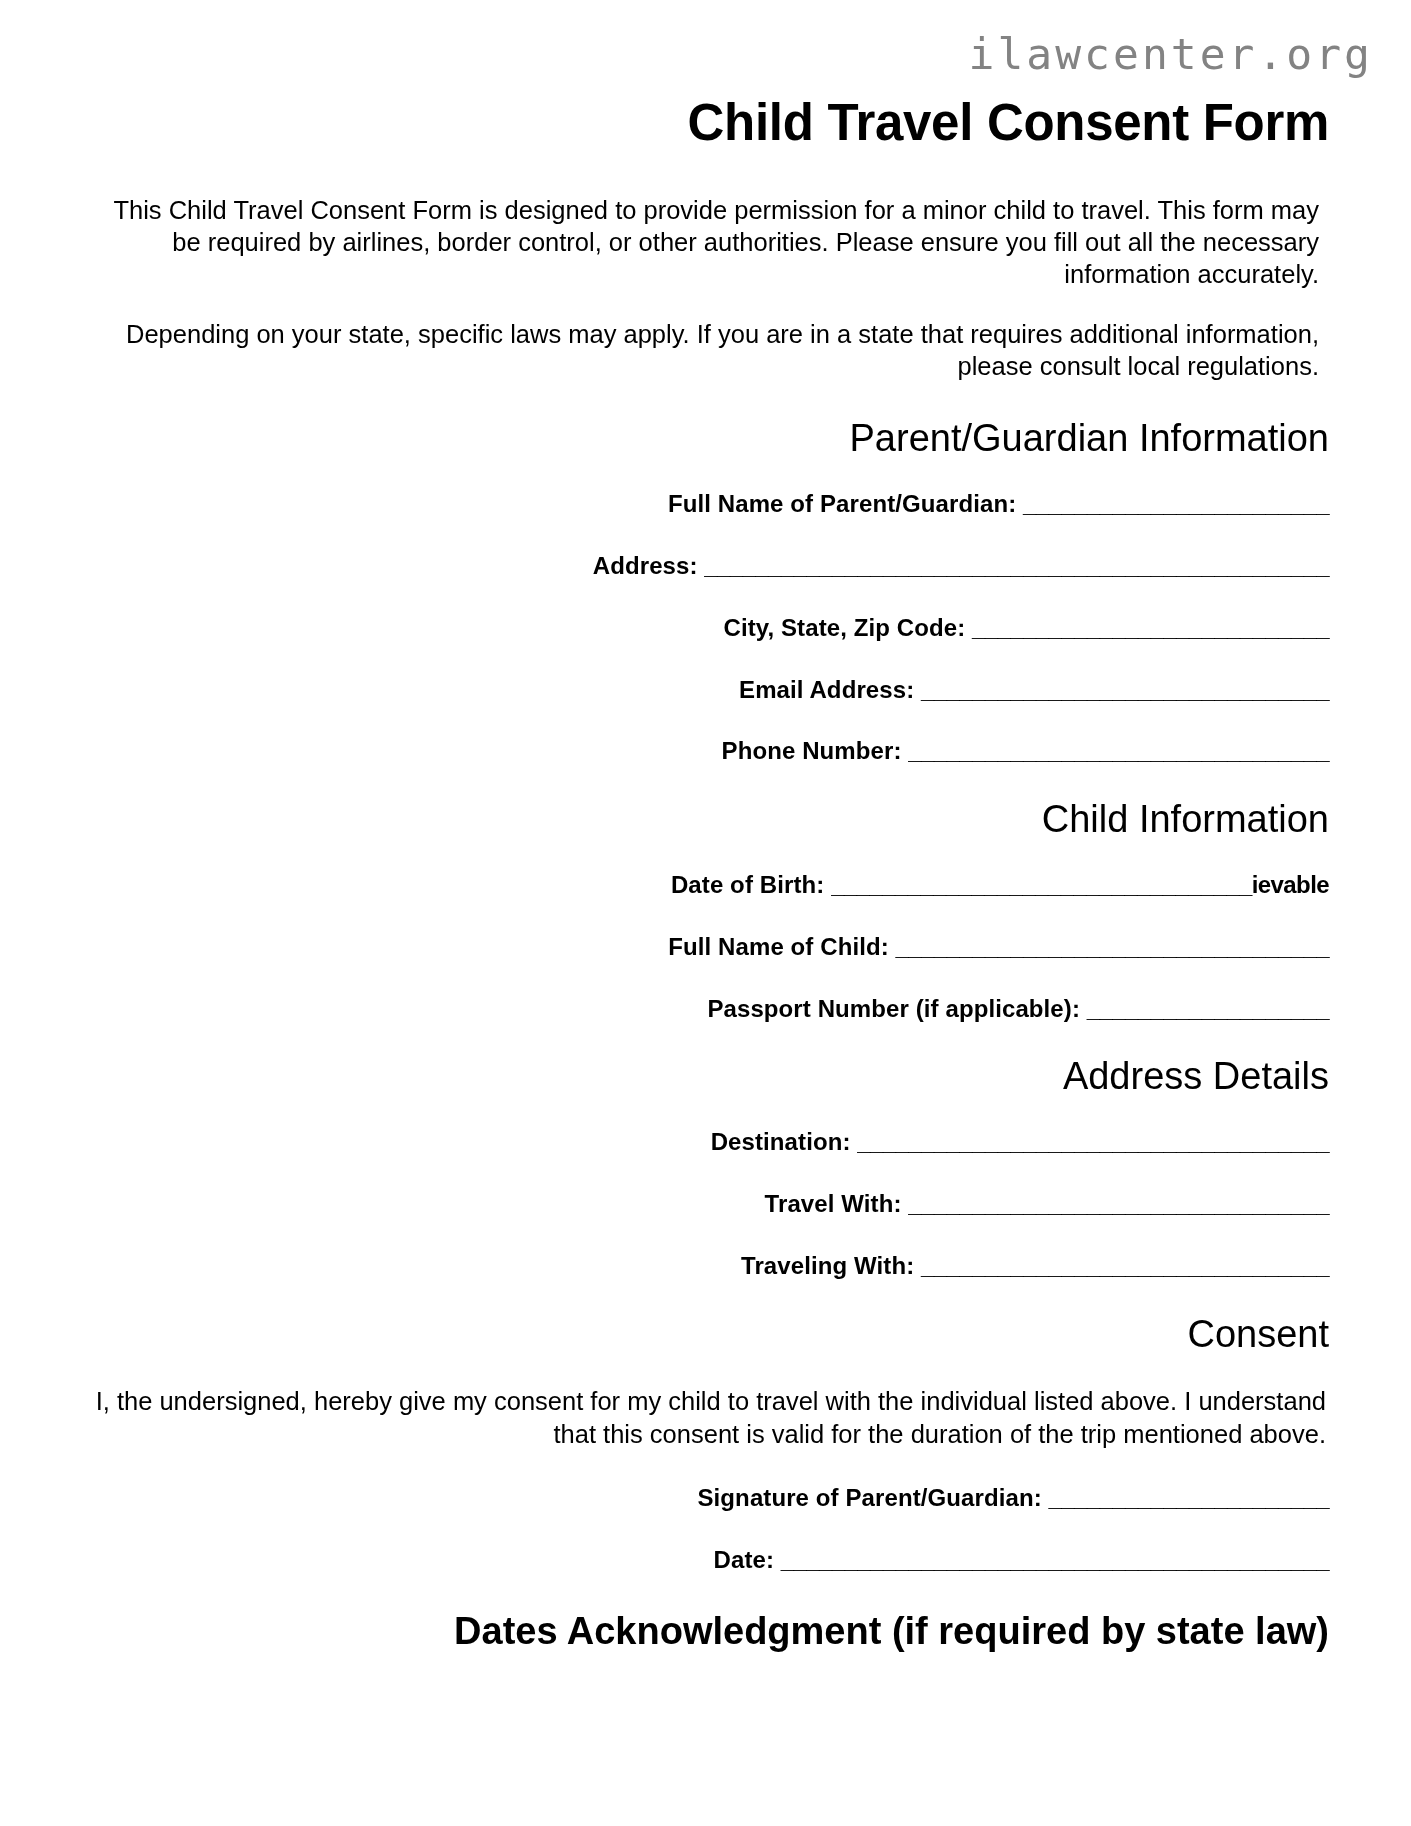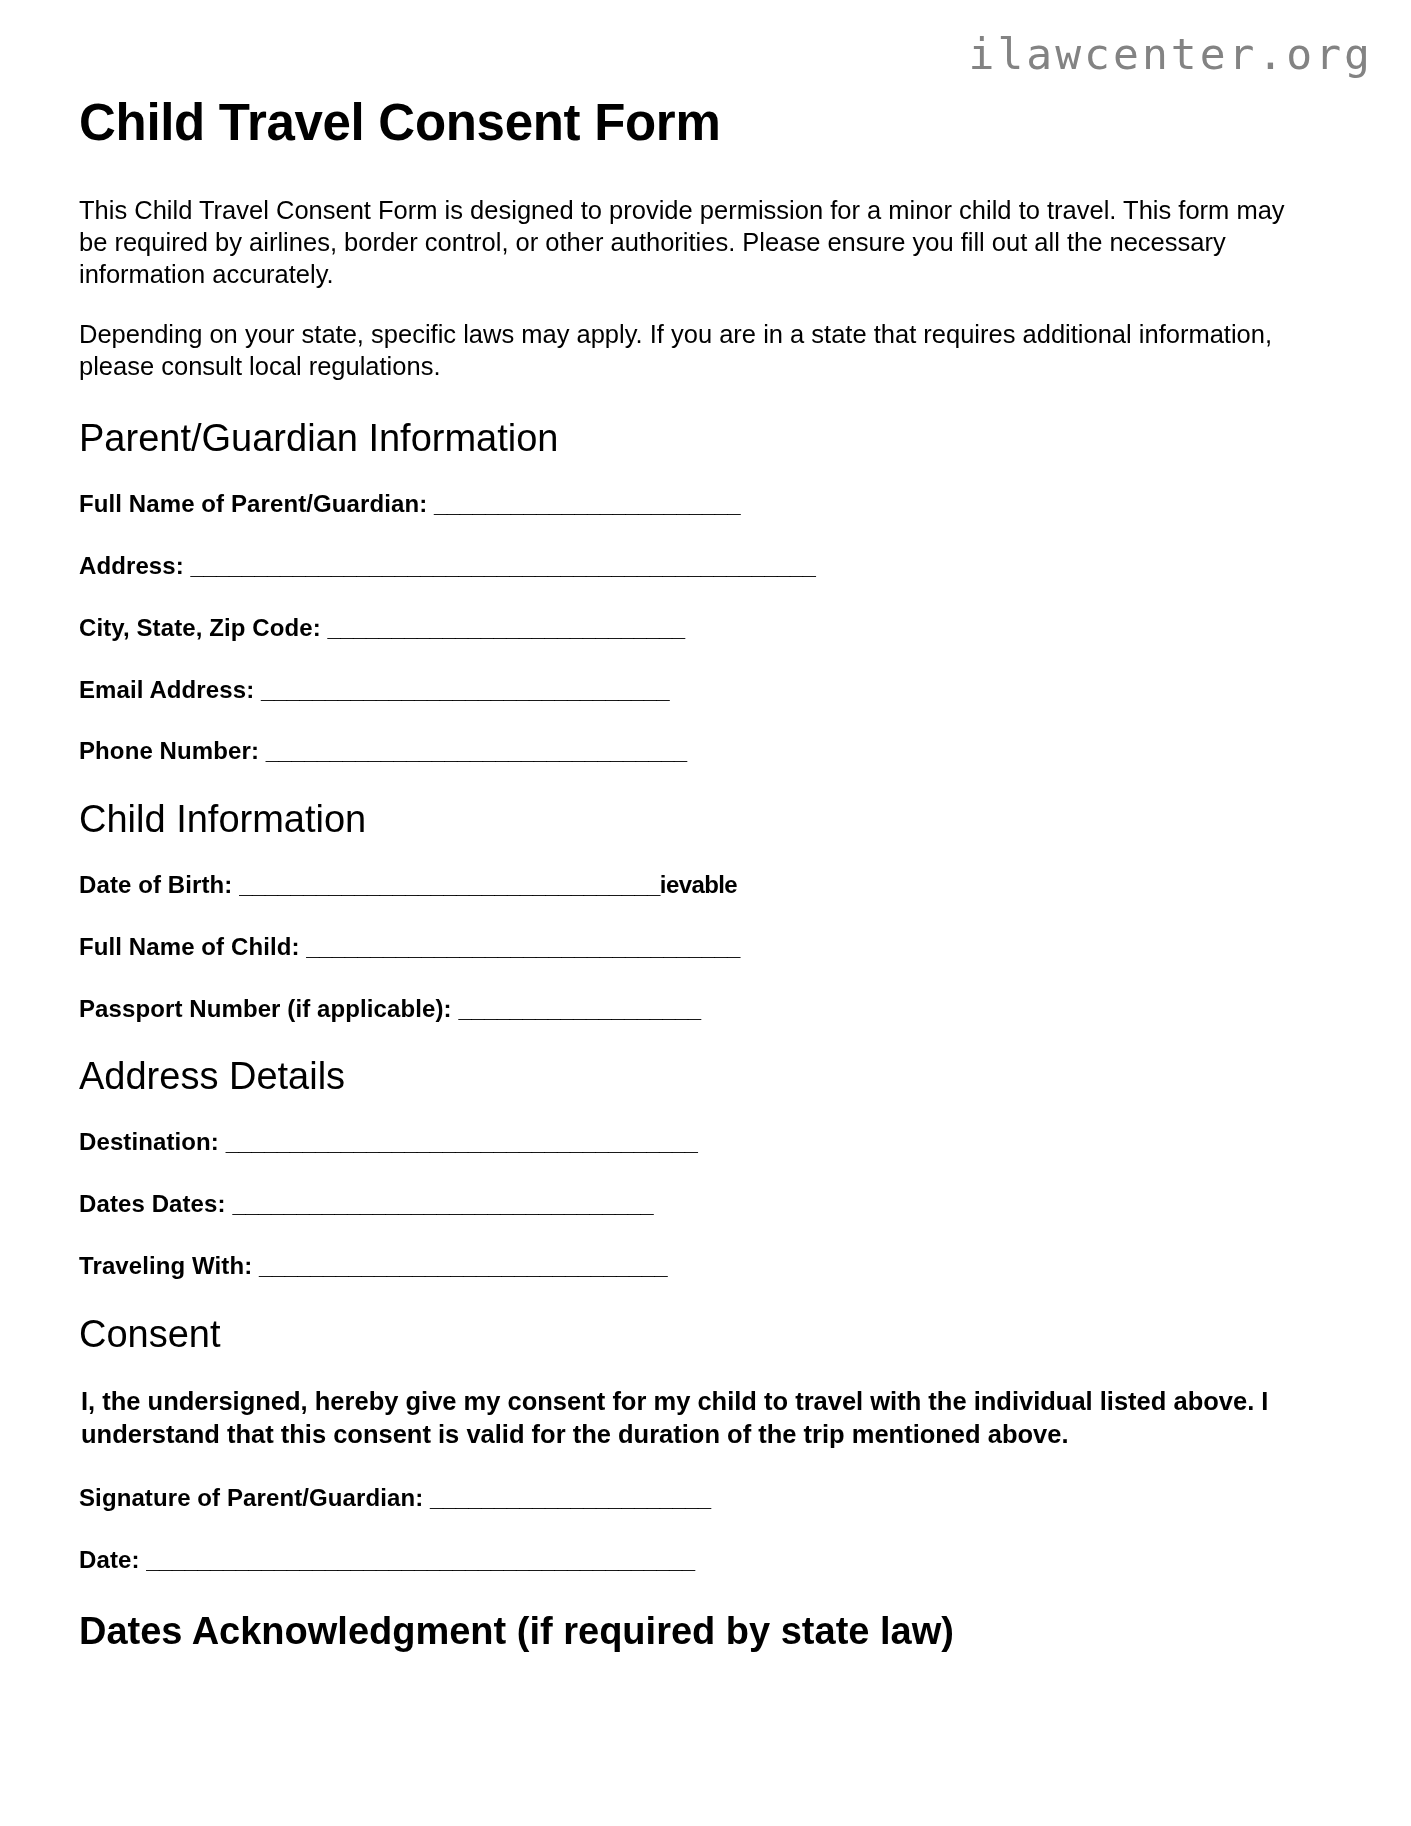--- a/index.html
+++ b/index.html
@@ -14,20 +14,21 @@
     font-family: "Liberation Sans", "DejaVu Sans", sans-serif;
     color: #000000;
     overflow: hidden;
   }
 
   .page {
     position: absolute;
     inset: 0;
     background: #fff;
     padding: 16px;
+    text-align: right;
   }
 
   
   .watermark {
     position: absolute;
     top: 33px;
     right: 38px;
     font-family: "DejaVu Sans Mono", "Liberation Mono", monospace;
     font-size: 43px;
     letter-spacing: 3px;
@@ -80,21 +81,21 @@
     letter-spacing: 0.1px;
   }
   .field .blank {
     font-weight: bold;
     letter-spacing: -0.6px;
   }
 
   .consent-body {
     font-size: 25.5px;
     line-height: 1.27;
-    font-weight: bold;
+    font-weight: normal;
     margin: 0 0 34px 2px;
     max-width: 1245px;
   }
 
   h2.notary {
     font-size: 38px;
     font-weight: bold;
     margin: 36px 0 0 0;
     line-height: 1.1;
     white-space: nowrap;
@@ -160,21 +161,21 @@
     </div>
 
     <h2 class="section-title tight">Address Details</h2>
 
     <div class="field">
       <span>Destination:</span>
       <span class="blank">_____________________________________</span>
     </div>
 
     <div class="field">
-      <span>Dates Dates:</span>
+      <span>Travel With:</span>
       <span class="blank">_________________________________</span>
     </div>
 
     <div class="field">
       <span>Traveling With:</span>
       <span class="blank">________________________________</span>
     </div>
 
     <h2 class="section-title tight">Consent</h2>
 

